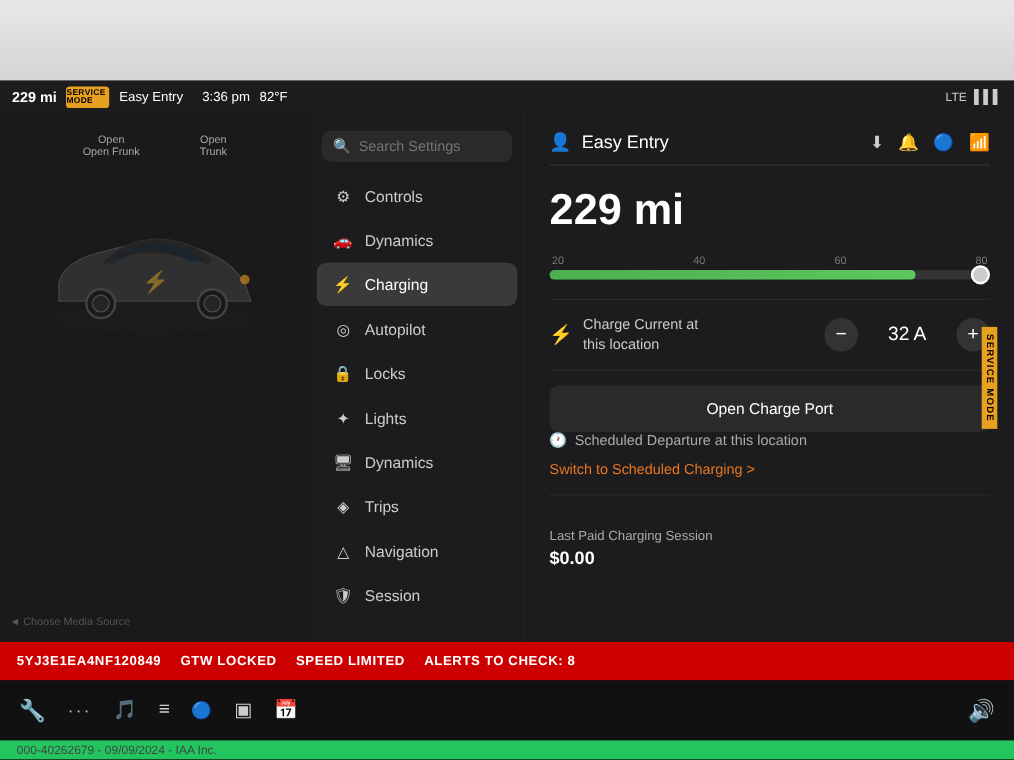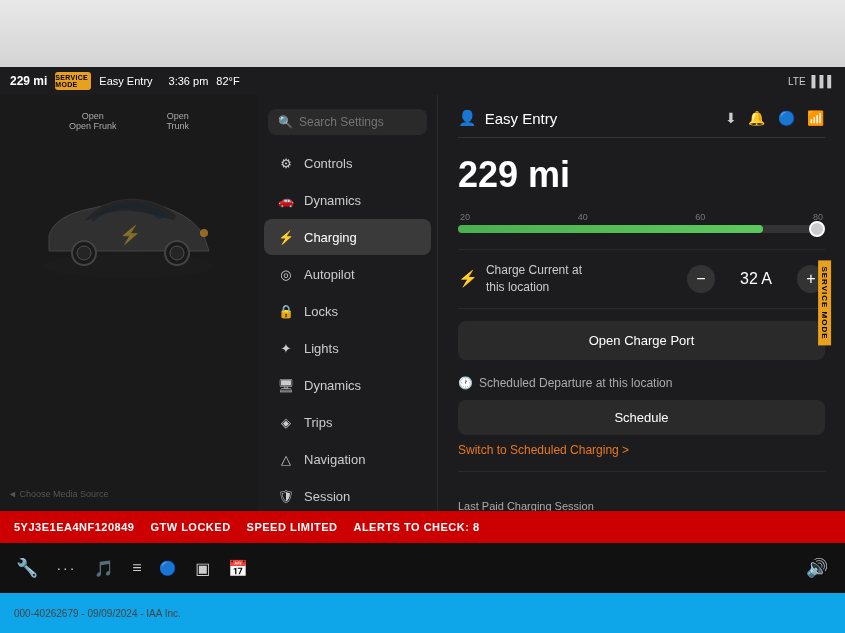--- a/index.html
+++ b/index.html
@@ -255,21 +255,21 @@
     
     .open-charge-port-btn {
       width: 100%;
       padding: 12px;
       background: #2a2a2a;
       border: none;
       border-radius: 8px;
       color: #fff;
       font-size: 13px;
       cursor: pointer;
-      margin-bottom: 16px;
+      margin-bottom: 0;
     }
 
     
     .scheduled-section {
       margin-bottom: 10px;
     }
 
     .scheduled-label {
       display: flex;
       align-items: center;
@@ -351,22 +351,22 @@
     }
 
     .taskbar-right {
       display: flex;
       align-items: center;
       gap: 18px;
     }
 
     
     .footer {
-      height: 40px;
-      background: #0ea5e9;
+      height: 16px;
+      background: #22c55e;
       display: flex;
       align-items: center;
       justify-content: space-between;
       padding: 0 14px;
     }
 
     .footer-text {
       font-size: 10px;
       color: #444;
     }
@@ -535,21 +535,20 @@
 
       
       <button class="open-charge-port-btn">Open Charge Port</button>
 
       
       <div class="scheduled-section">
         <div class="scheduled-label">
           <span>🕐</span>
           <span>Scheduled Departure at this location</span>
         </div>
-        <button class="schedule-btn">Schedule</button>
         <div class="switch-link">Switch to Scheduled Charging &gt;</div>
       </div>
 
       
       <div class="last-paid-section">
         <div class="last-paid-title">Last Paid Charging Session</div>
         <div class="last-paid-amount">$0.00</div>
 
       </div>
     </div>

